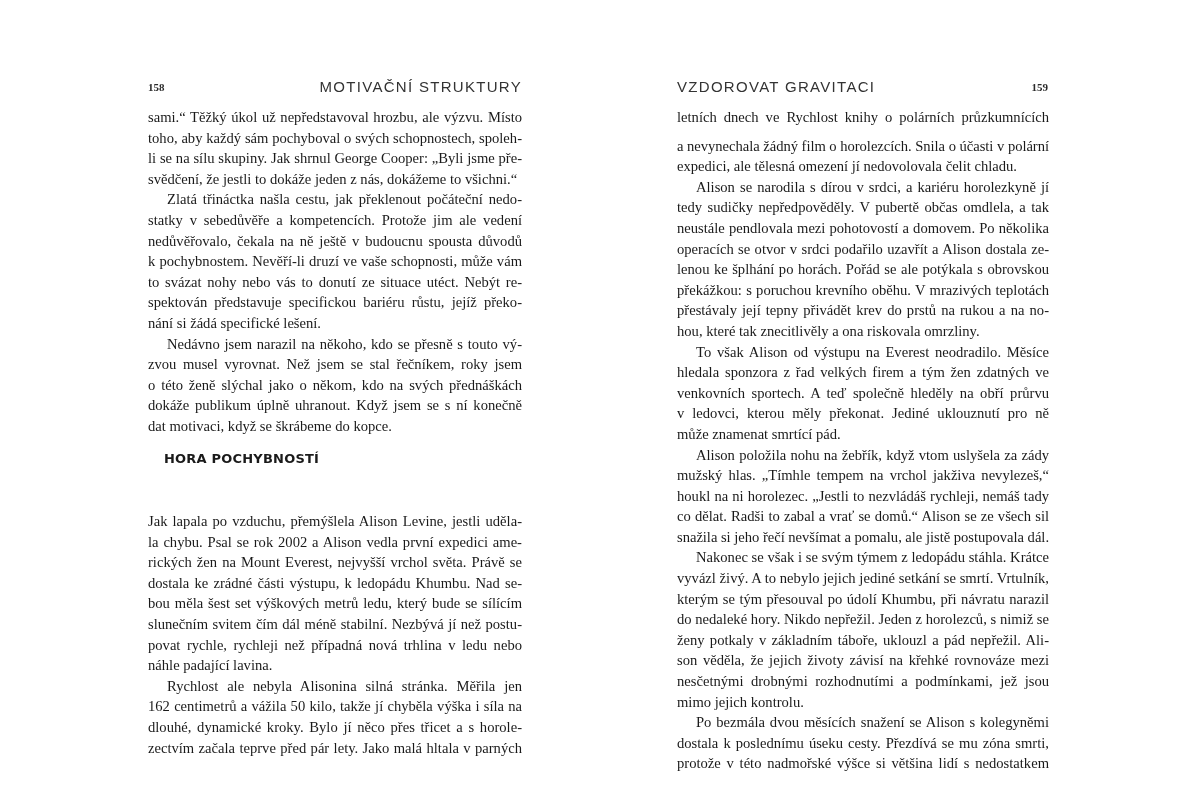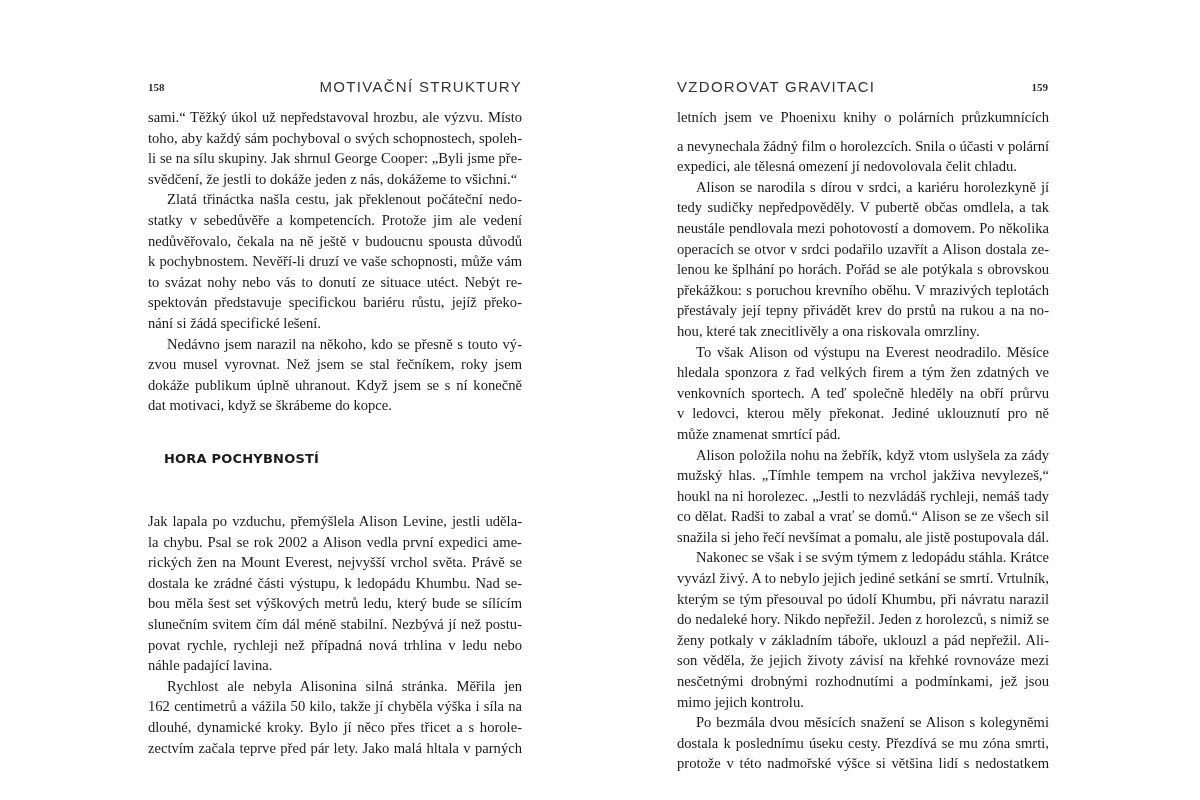--- a/index.html
+++ b/index.html
@@ -101,20 +101,21 @@
       <span class="line last">svědčení, že jestli to dokáže jeden z nás, dokážeme to všichni.“</span>
       <span class="line indent">Zlatá třináctka našla cestu, jak překlenout počáteční nedo-</span>
       <span class="line">statky v sebedůvěře a kompetencích. Protože jim ale vedení</span>
       <span class="line">nedůvěřovalo, čekala na ně ještě v budoucnu spousta důvodů</span>
       <span class="line">k pochybnostem. Nevěří-li druzí ve vaše schopnosti, může vám</span>
       <span class="line">to svázat nohy nebo vás to donutí ze situace utéct. Nebýt re-</span>
       <span class="line">spektován představuje specifickou bariéru růstu, jejíž překo-</span>
       <span class="line last">nání si žádá specifické lešení.</span>
       <span class="line indent">Nedávno jsem narazil na někoho, kdo se přesně s touto vý-</span>
       <span class="line">zvou musel vyrovnat. Než jsem se stal řečníkem, roky jsem</span>
+      <span class="line">o této ženě slýchal jako o někom, kdo na svých přednáškách</span>
       <span class="line">dokáže publikum úplně uhranout. Když jsem se s ní konečně</span>
       <span class="line last">dat motivaci, když se škrábeme do kopce.</span>
     </div>
 
   <div class="section-heading" style="left:148px;">HORA POCHYBNOSTÍ</div>
 
   <div class="text-block" id="left-block2" style="top:479px;margin-top:32px;">
       <span class="line">Jak lapala po vzduchu, přemýšlela Alison Levine, jestli uděla-</span>
       <span class="line">la chybu. Psal se rok 2002 a Alison vedla první expedici ame-</span>
       <span class="line">rických žen na Mount Everest, nejvyšší vrchol světa. Právě se</span>
@@ -128,21 +129,21 @@
       <span class="line">dlouhé, dynamické kroky. Bylo jí něco přes třicet a s horole-</span>
       <span class="line">zectvím začala teprve před pár lety. Jako malá hltala v parných</span>
     </div>
 </div>
 
 <div class="page page-right">
   <div class="running-head">VZDOROVAT GRAVITACI</div>
   <div class="folio">159</div>
 
   <div class="text-block" id="right-block" style="top:107px;">
-      <span class="line">letních jsem ve Phoenixu knihy o polárních průzkumnících</span>
+      <span class="line">letních dnech ve Rychlost knihy o polárních průzkumnících</span>
       <span class="line" style="letter-spacing: -0.032px; margin-top: 8px;">a nevynechala žádný film o horolezcích. Snila o účasti v polární</span>
       <span class="line last">expedici, ale tělesná omezení jí nedovolovala čelit chladu.</span>
       <span class="line indent">Alison se narodila s dírou v srdci, a kariéru horolezkyně jí</span>
       <span class="line">tedy sudičky nepředpověděly. V pubertě občas omdlela, a tak</span>
       <span class="line">neustále pendlovala mezi pohotovostí a domovem. Po několika</span>
       <span class="line">operacích se otvor v srdci podařilo uzavřít a Alison dostala ze-</span>
       <span class="line">lenou ke šplhání po horách. Pořád se ale potýkala s obrovskou</span>
       <span class="line">překážkou: s poruchou krevního oběhu. V mrazivých teplotách</span>
       <span class="line">přestávaly její tepny přivádět krev do prstů na rukou a na no-</span>
       <span class="line last">hou, které tak znecitlivěly a ona riskovala omrzliny.</span>

